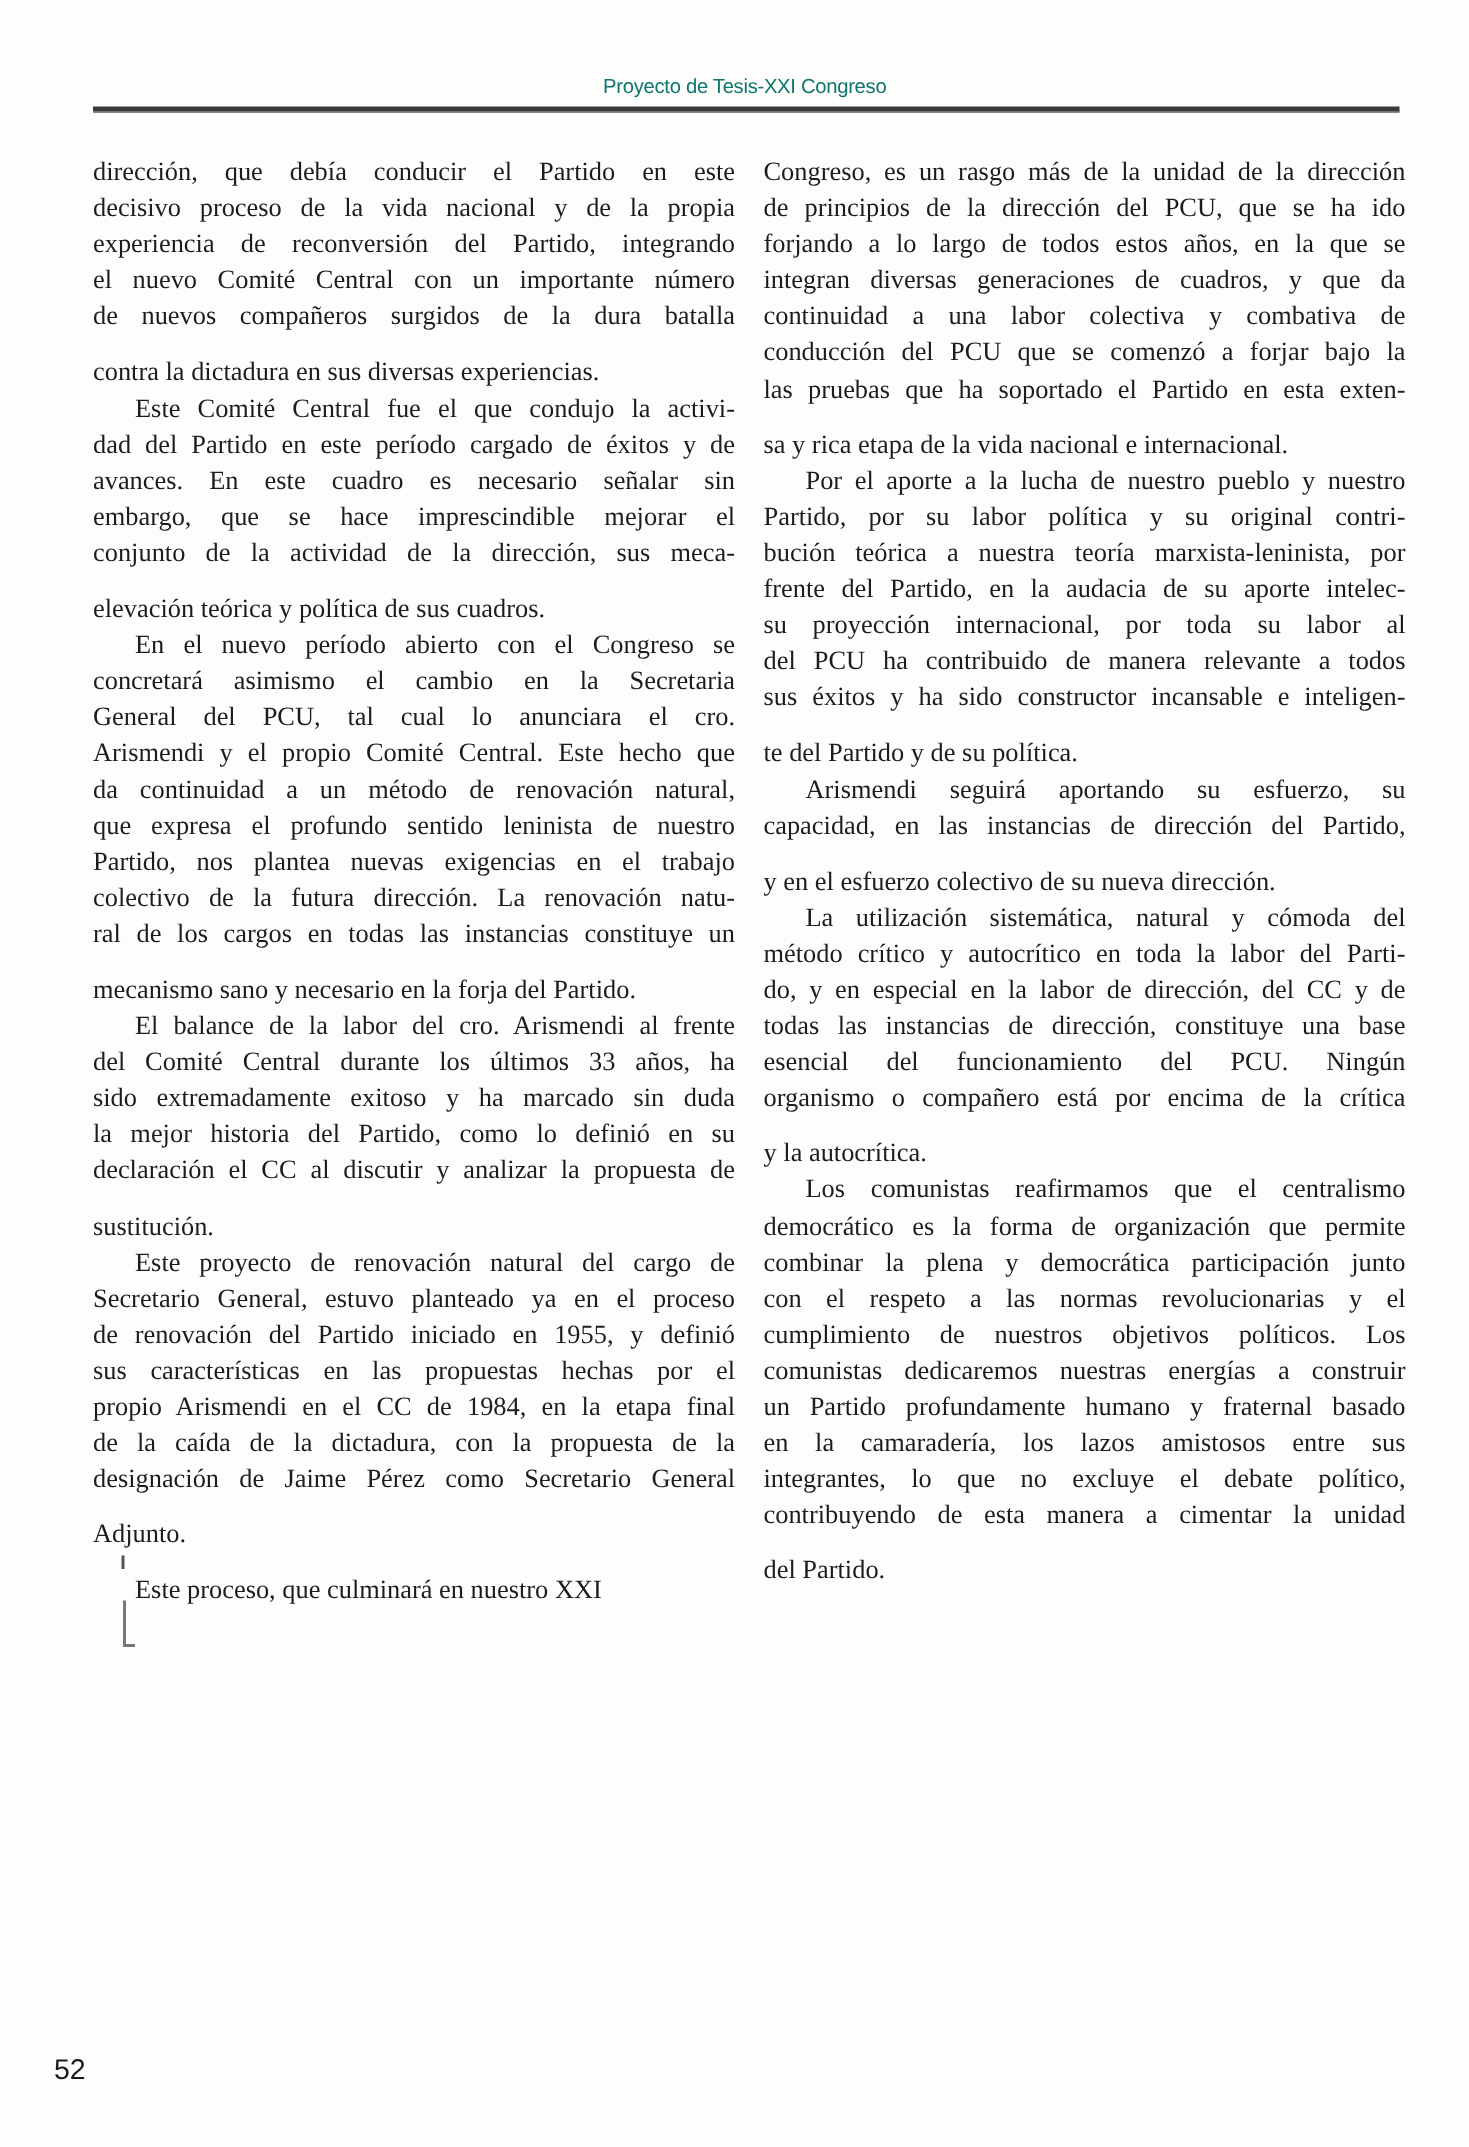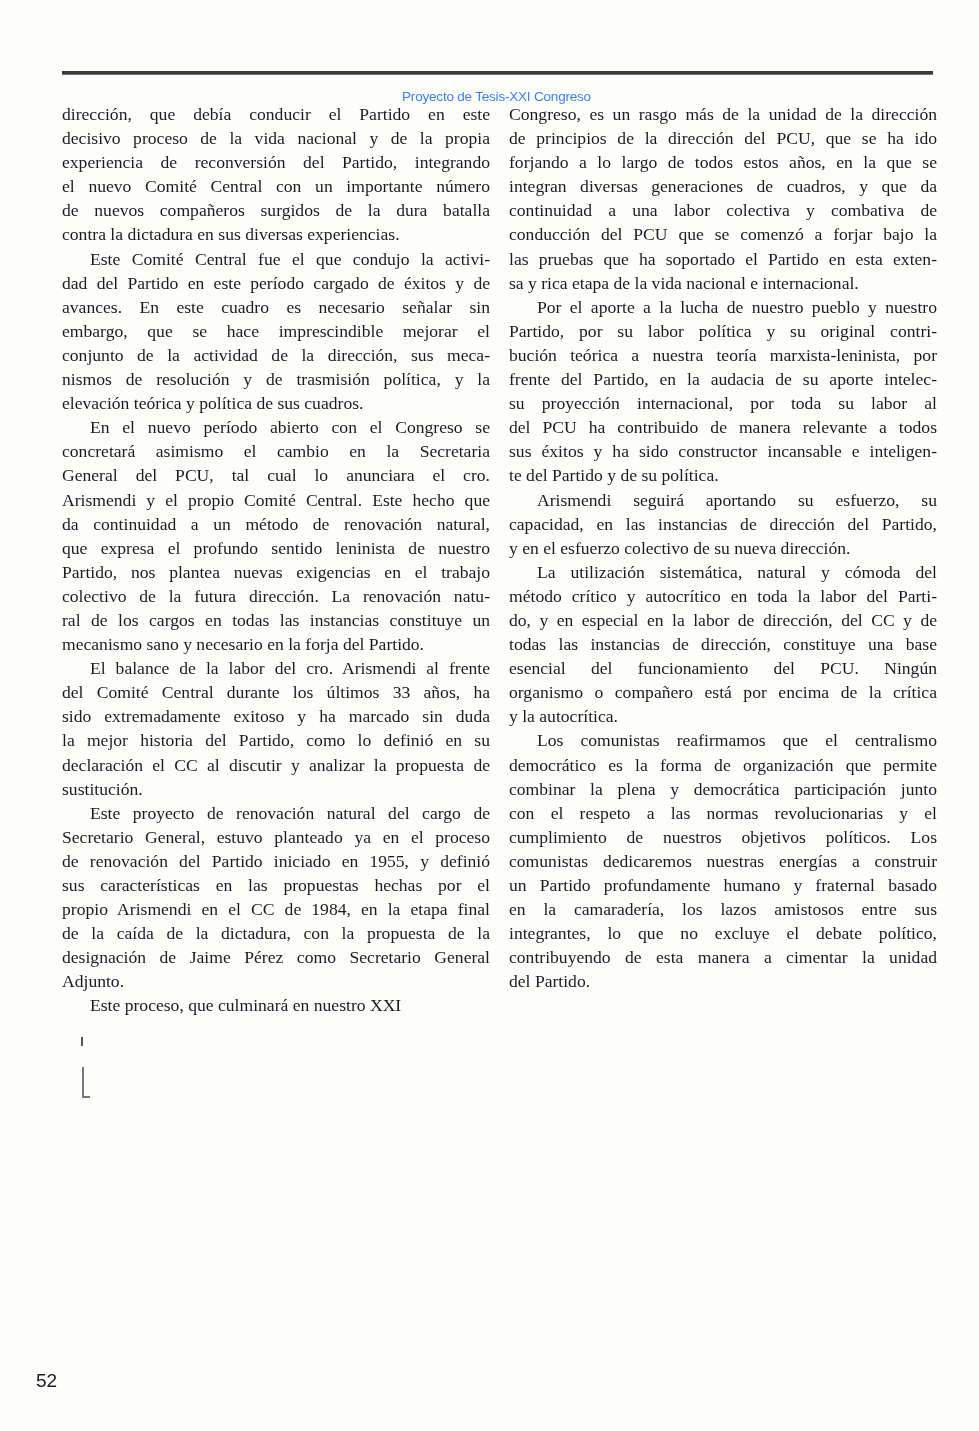--- a/index.html
+++ b/index.html
@@ -1,31 +1,31 @@
 <!DOCTYPE html>
 <html><head>
 <meta charset="utf-8">
 <style>
   html, body { margin: 0; padding: 0; background: #ffffff; }
   body { width: 979px; height: 1431px; position: relative; overflow: hidden; color: #1a1a1a; }
   .page { position: absolute; left: 0; top: 0; width: 979px; height: 1431px; background: #fdfdfc; }
   .running-head {
     position: absolute; left: 62px; right: 48px; top: 50px; text-align: center;
-    font-family: "Liberation Sans", sans-serif; font-size: 13.5px; color: #3b82f6; letter-spacing: -0.2px; margin-top: 39px;
+    font-family: "Liberation Sans", sans-serif; font-size: 13.5px; color: #0f766e; letter-spacing: -0.2px;
   }
   .head-rule {
     position: absolute; left: 62px; width: 871px; top: 71px; height: 3px;
     background: #3a3a3a; border-bottom: 1px solid #777;
   }
   .column { position: absolute; top: 102px; width: 428px;
     font-family: "Liberation Serif", serif; font-size: 17.6px; line-height: 24.1px; color: #1c1c1c; }
   .col-left { left: 62px; }
   .col-right { left: 509px; }
   .line { display: block; white-space: nowrap; text-align: justify; text-align-last: justify; height: 24.1px; overflow: visible; }
-  .line.last { text-align-last: left; }
+  .line.last { text-align-last: left; margin-top: 13px; }
   .line.indent { padding-left: 28px; }
   .folio { position: absolute; left: 36px; top: 1370px; font-family: "Liberation Sans", sans-serif;
     font-weight: normal; font-size: 19px; color: #1a1a1a; }
   .mark { position: absolute; background: #555; }
 </style>
 </head>
 <body>
 
 <div class="page">
   <div class="running-head">Proyecto de Tesis-XXI Congreso</div>
@@ -39,21 +39,20 @@
         <span class="line">el nuevo Comité Central con un importante número</span>
         <span class="line">de nuevos compañeros surgidos de la dura batalla</span>
         <span class="line last">contra la dictadura en sus diversas experiencias.</span>
       </div>
       <div>
         <span class="line indent">Este Comité Central fue el que condujo la activi-</span>
         <span class="line">dad del Partido en este período cargado de éxitos y de</span>
         <span class="line">avances. En este cuadro es necesario señalar sin</span>
         <span class="line">embargo, que se hace imprescindible mejorar el</span>
         <span class="line">conjunto de la actividad de la dirección, sus meca-</span>
-        <span class="line">nismos de resolución y de trasmisión política, y la</span>
         <span class="line last">elevación teórica y política de sus cuadros.</span>
       </div>
       <div>
         <span class="line indent">En el nuevo período abierto con el Congreso se</span>
         <span class="line">concretará asimismo el cambio en la Secretaria</span>
         <span class="line">General del PCU, tal cual lo anunciara el cro.</span>
         <span class="line">Arismendi y el propio Comité Central. Este hecho que</span>
         <span class="line">da continuidad a un método de renovación natural,</span>
         <span class="line">que expresa el profundo sentido leninista de nuestro</span>
         <span class="line">Partido, nos plantea nuevas exigencias en el trabajo</span>

